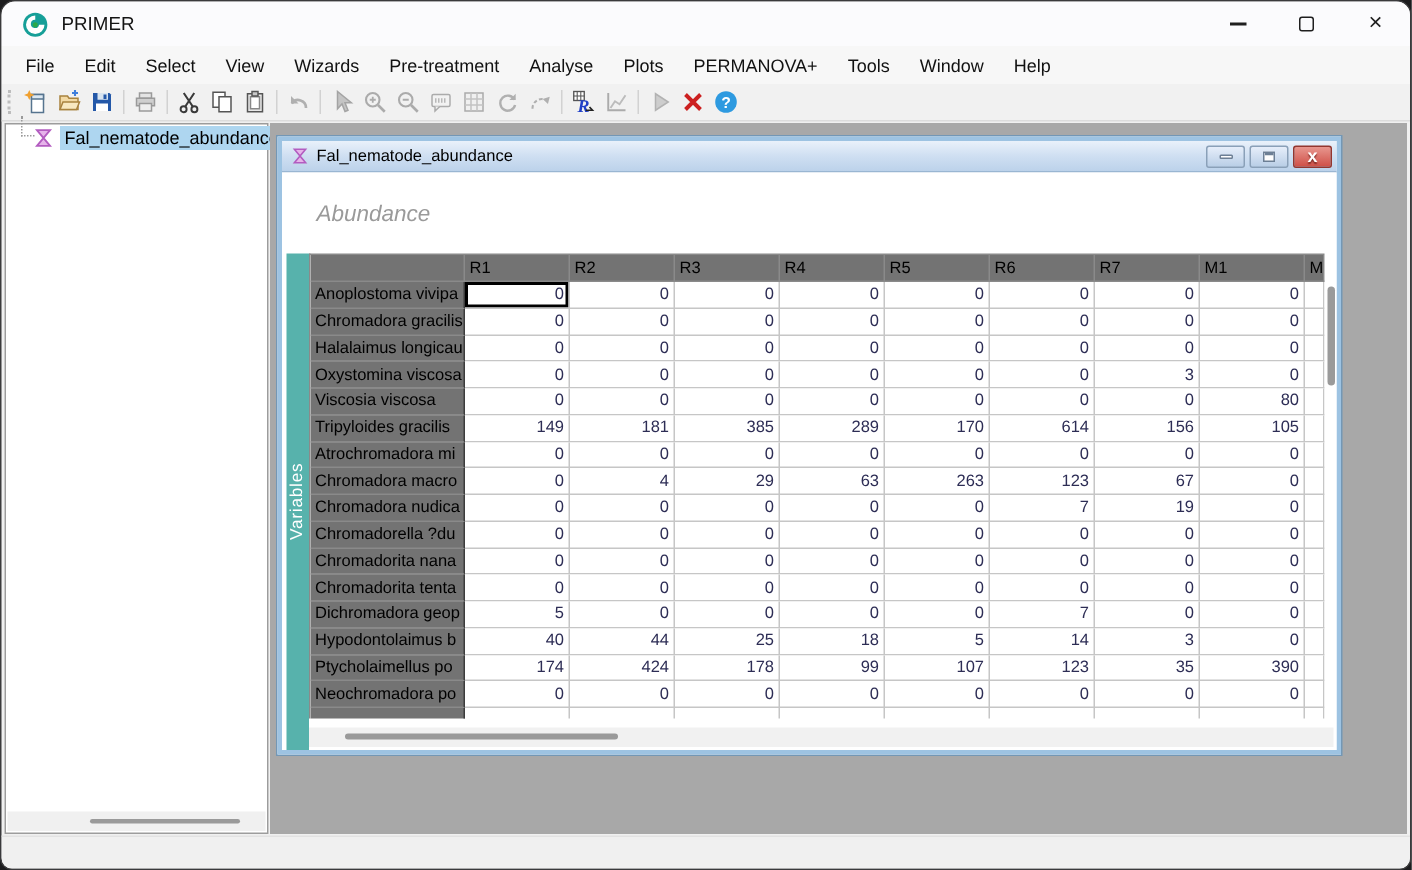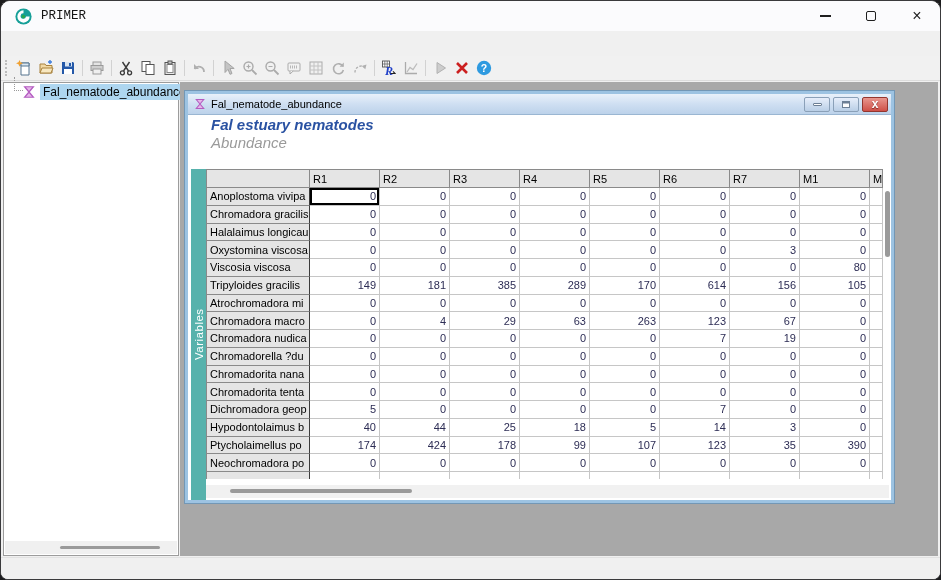--- a/index.html
+++ b/index.html
@@ -3,21 +3,21 @@
 <meta charset="utf-8">
 <style>
   html,body{margin:0;padding:0;background:#1c1c1e;}
   *{box-sizing:border-box;}
   .app{position:relative;width:941px;height:580px;font-family:"Liberation Sans","DejaVu Sans",sans-serif;
        background:#f0f0f0;border:1px solid #3a3a3c;border-radius:10px 10px 8px 8px;overflow:hidden;}
 
   
   .titlebar{position:absolute;left:0;top:0;right:0;height:30px;background:#fbfbfd;display:flex;align-items:center;}
   .titlebar .logo{margin-left:14px;width:17px;height:17px;}
-  .titlebar .ttl{margin-left:9px;font-size:12.5px;color:#141414;font-family:Liberation Mono, monospace;}
+  .titlebar .ttl{margin-left:9px;font-size:12.5px;color:#141414;}
   .winbtns{margin-left:auto;display:flex;height:100%;}
   .winbtn{width:46px;height:100%;display:flex;align-items:center;justify-content:center;}
   .g-min{width:11px;height:1.5px;background:#1f1f1f;}
   .g-max{width:10px;height:10px;border:1.2px solid #1f1f1f;border-radius:2px;}
   .g-close{font-size:16px;color:#1f1f1f;line-height:1;}
 
   
   .menubar{position:absolute;left:0;top:30px;right:0;height:25px;background:#f7f7f7;display:flex;align-items:center;padding-left:6px;}
   .mitem{padding:3px 10px;font-size:12px;color:#111;}
 
@@ -69,21 +69,21 @@
               display:flex;align-items:center;justify-content:center;color:#fff;font-size:11.5px;}
   .sidebar-teal{position:absolute;left:3px;top:54px;bottom:0;width:15px;background:#57b2ac;}
   .vlabel{position:absolute;inset:0;display:flex;align-items:center;justify-content:center;
           writing-mode:vertical-rl;transform:rotate(180deg);color:#fff;font-size:11.5px;letter-spacing:.5px;}
 
   .gridwrap{position:absolute;left:18px;top:54px;width:677px;height:310px;overflow:hidden;
             border-top:1px solid #8a8a8a;border-left:1px solid #8a8a8a;}
   .grow{display:flex;height:17.75px;}
   .grow.hdr{height:18px;}
   .cell{flex:0 0 auto;font-size:11px;white-space:nowrap;overflow:hidden;display:flex;align-items:center;}
-  .hcell,.lcell{background:#e5e5e5;border-right:1px solid #8a8a8a;border-bottom:1px solid #8a8a8a;padding-left:3px;color:#000;}
+  .hcell,.lcell{background:#737373;border-right:1px solid #8a8a8a;border-bottom:1px solid #8a8a8a;padding-left:3px;color:#000;}
   .lcell{border-right-color:#3c3c3c;}
   .dcell{background:#fff;border-right:1px solid #c6c6c6;border-bottom:1px solid #c6c6c6;
          justify-content:flex-end;padding-right:3px;color:#2d2d55;}
   .dcell.sliver{justify-content:flex-start;padding-left:2px;}
   .sel{box-shadow:inset 0 0 0 2px #000;}
 
   .hscroll{position:absolute;left:18px;right:2px;top:370px;height:13px;background:#f1f1f1;}
   .hthumb{position:absolute;left:24px;top:4px;width:182px;height:4px;background:#9a9a9a;border-radius:2px;}
   .vthumb{position:absolute;left:697px;top:76px;width:5px;height:66px;background:#9a9a9a;border-radius:3px;}
 </style>
@@ -105,20 +105,34 @@
         </div>
       <div class="winbtn">
           <div class="g-max"></div>
         </div>
       <div class="winbtn">
           <span class="g-close">×</span>
         </div>
     </div>
   </div>
 
+  <div class="menubar" id="menubar">
+      <span class="mitem">File</span>
+      <span class="mitem">Edit</span>
+      <span class="mitem">Select</span>
+      <span class="mitem">View</span>
+      <span class="mitem">Wizards</span>
+      <span class="mitem">Pre-treatment</span>
+      <span class="mitem">Analyse</span>
+      <span class="mitem">Plots</span>
+      <span class="mitem">PERMANOVA+</span>
+      <span class="mitem">Tools</span>
+      <span class="mitem">Window</span>
+      <span class="mitem">Help</span>
+    </div>
 
   <div class="toolbar" id="toolbar">
     <div class="grip"></div>
   <div class="tbtn">
         <svg viewBox="0 0 16 16">
           <path d="M5 3h8v12H5z" fill="#fff" stroke="#56748f"></path>
           <path d="M5 3h8v3H5z" fill="#dce8f2" stroke="#56748f"></path>
           <path d="M3.5 0l1 2.3L7 3.3 4.5 4.3l-1 2.4-1-2.4L0 3.3l2.5-1z" fill="#f0a030"></path>
         </svg>
       </div>
@@ -279,21 +293,20 @@
           </div>
         <div class="docbtn">
             <div class="dg-restore"></div>
           </div>
         <div class="docbtn close">
             <span class="dg-close">x</span>
           </div>
       </div>
     </div>
     <div class="doc-content">
-      <div class="heading">Fal estuary nematodes</div>
       <div class="subheading">Abundance</div>
       <div class="sidebar-teal">
         <div class="vlabel">Variables</div>
       </div>
       <div class="gridwrap" id="grid">
           <div class="grow hdr">
             <div class="cell hcell" style="width: 103px;"></div>
             <div class="cell hcell" style="width: 70px;">R1</div>
             <div class="cell hcell" style="width: 70px;">R2</div>
             <div class="cell hcell" style="width: 70px;">R3</div>

